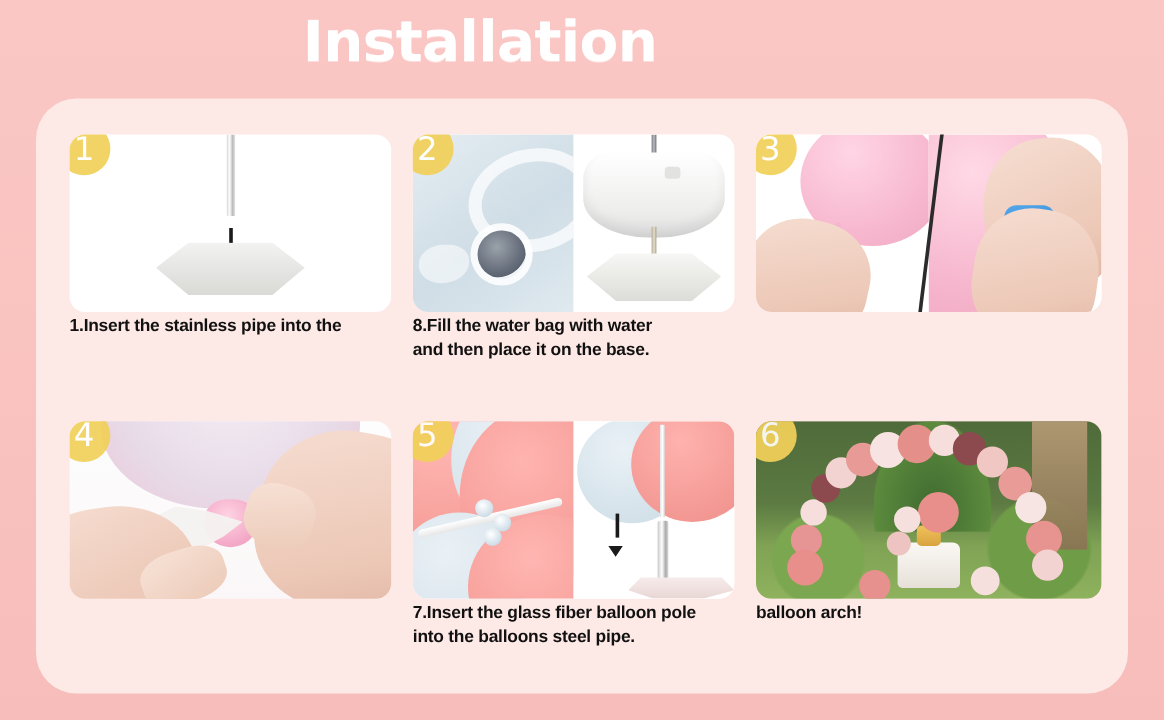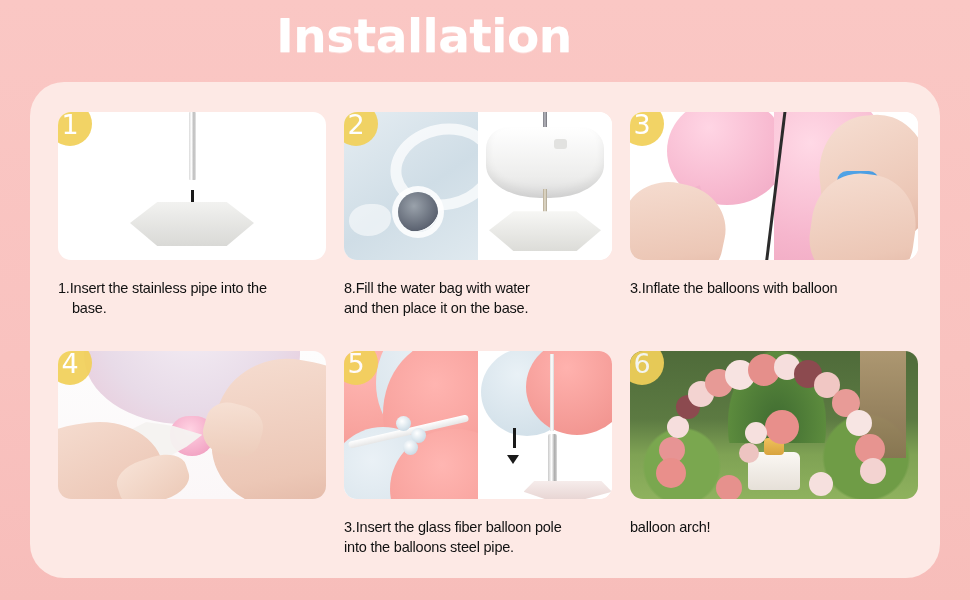--- a/index.html
+++ b/index.html
@@ -26,21 +26,20 @@
     top: 8px;
     left: 0;
     width: 800px;
     text-align: center;
     color: #ffffff;
     font-size: 47px;
     font-weight: bold;
     letter-spacing: -0.5px;
     font-family: "DejaVu Sans", sans-serif;
     text-shadow: 0 1px 0 rgba(255,255,255,.4);
-    margin-left: 24px;
   }
 
   
   .panel {
     position: absolute;
     left: 30px;
     top: 82px;
     width: 910px;
     height: 496px;
     background: #fde9e5;
@@ -83,23 +82,23 @@
     color: #ffffff;
     font-size: 27px;
     font-family: "DejaVu Sans", sans-serif;
     display: flex;
     align-items: center;
     justify-content: center;
     z-index: 9;
     opacity: .93;
   }
   .caption {
-    margin-top: 19px;
+    margin-top: 3px;
     font-size: 14.5px;
-    font-weight: normal;
+    font-weight: bold;
     color: #111111;
     line-height: 1.35;
     letter-spacing: -0.2px;
     font-family: "Liberation Sans", sans-serif;
   }
   .cap-ind { padding-left: 14px; }
   .cap-ind2 { padding-left: 8px; }
 
   
   .half { position: absolute; top: 0; height: 100%; overflow: hidden; }
@@ -340,21 +339,20 @@
       <div class="photo">
         <div class="badge">1</div>
         <div class="s1-pipe"></div>
         <div class="arrow-v" style="left:50%;margin-left:-1.5px;top:78px;height:26px;"></div>
         <div class="arrow-head" style="left:50%;margin-left:-6px;top:102px;"></div>
         <div class="s1-nub"></div>
         <div class="s1-base"></div>
       </div>
       <div class="caption">
         <div>1.Insert the stainless pipe into the</div>
-        <div class="cap-ind">base.</div>
       </div>
     </div>
 
     <div class="step">
       <div class="photo">
         <div class="badge">2</div>
         <div class="half hl s2l">
           <div class="s2-ring"></div>
           <div class="s2-blob"></div>
           <div class="s2-valve"></div>
@@ -385,21 +383,20 @@
         </div>
         <div class="half hr s3r">
           <div class="s3-bigballoon"></div>
           <div class="hand s3-hand2"></div>
           <div class="s3-knotter"></div>
           <div class="hand s3-hand3"></div>
         </div>
         <div class="divider-diag"></div>
       </div>
       <div class="caption">
-        <div>3.Inflate the balloons with balloon</div>
       </div>
     </div>
 
     <div class="step">
       <div class="photo s4">
         <div class="badge">4</div>
         <div class="s4-balloon"></div>
         <div class="s4-mouth"></div>
         <div class="s4-clip"></div>
         <div class="hand s4-hand-l"></div>
@@ -427,21 +424,21 @@
           <div class="bal s5-rb"></div>
           <div class="bal s5-rp"></div>
           <div class="s5-pole2"></div>
           <div class="arrow-v" style="left:26%;top:52%;height:20px;"></div>
           <div class="arrow-head" style="left:24%;margin-left:-3px;top:70%;"></div>
           <div class="s5-steel"></div>
           <div class="s5-plate"></div>
         </div>
       </div>
       <div class="caption">
-        <div>3.Insert the glass fiber balloon pole</div>
+        <div>7.Insert the glass fiber balloon pole</div>
         <div>into  the balloons steel pipe.</div>
       </div>
     </div>
 
     <div class="step">
       <div class="photo s6">
         <div class="badge">6</div>
         <div class="s6-tree"></div>
         <div class="s6-foliage"></div>
         <div class="s6-table"></div>

